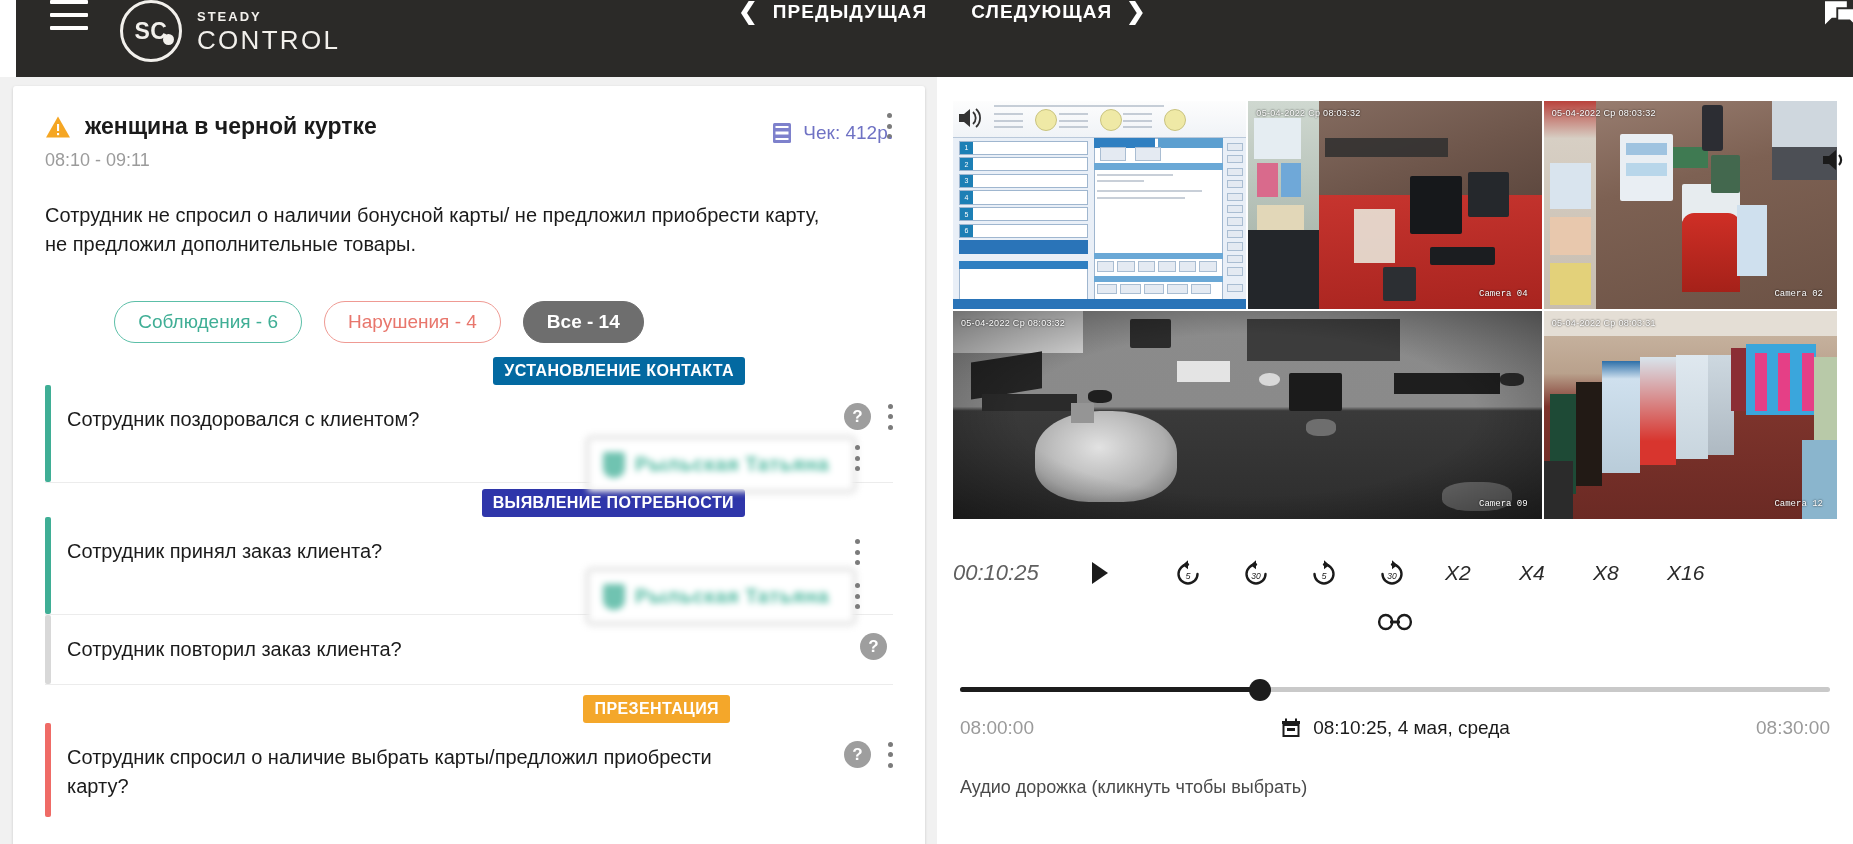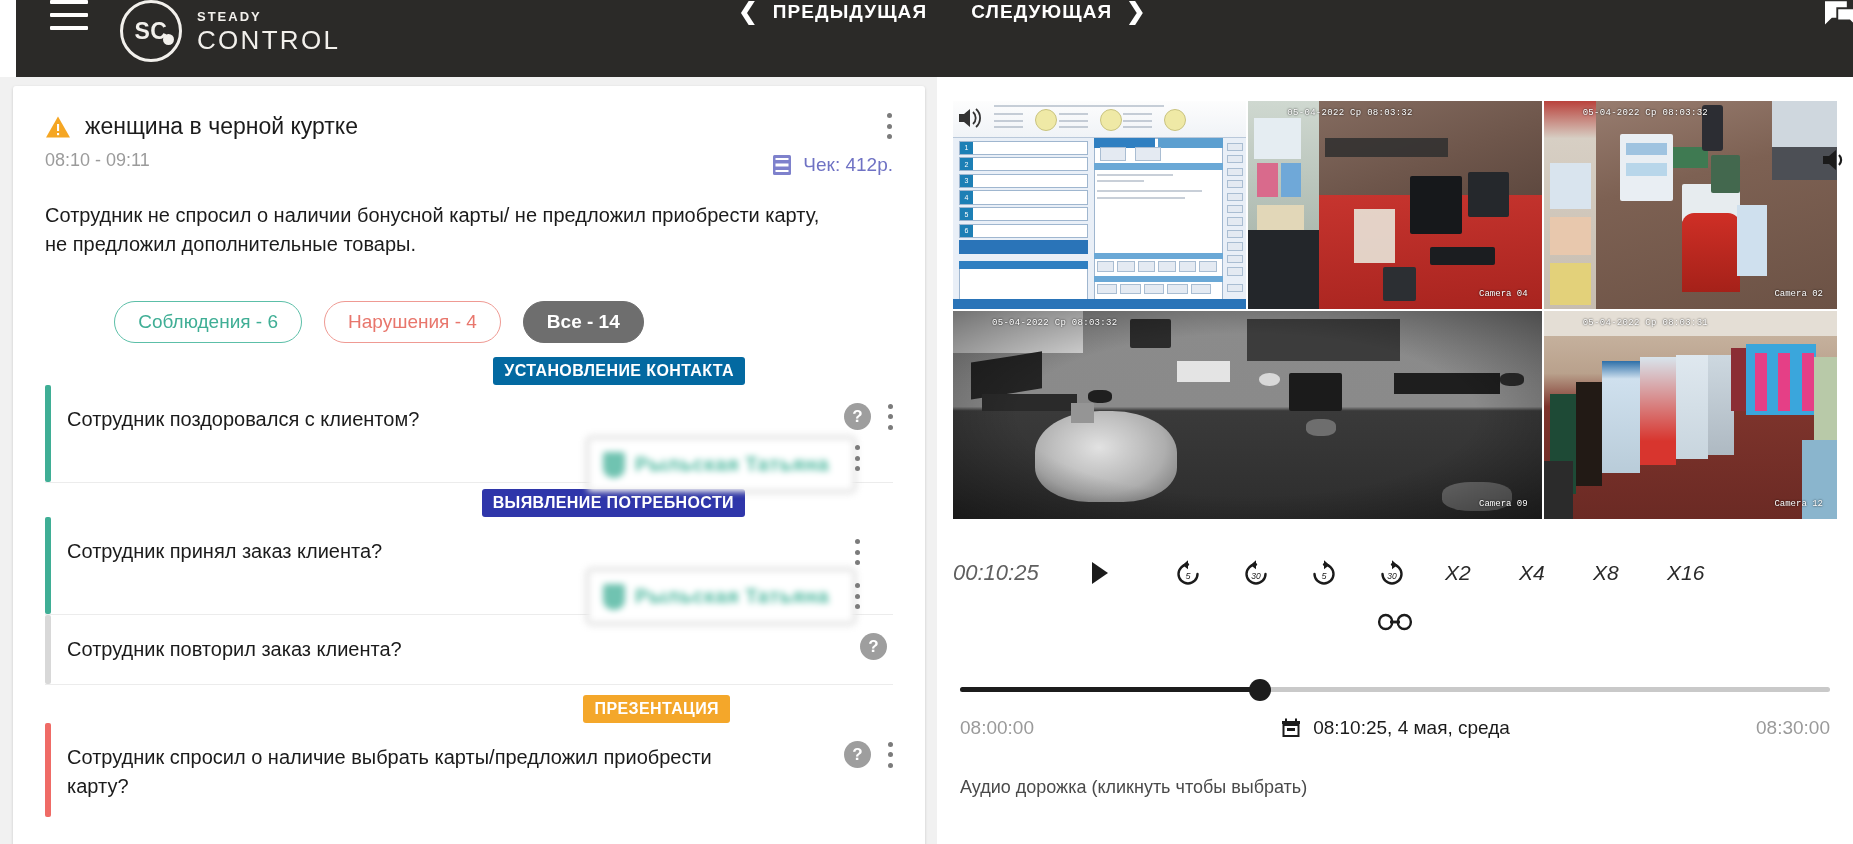--- a/index.html
+++ b/index.html
@@ -70,24 +70,24 @@
     background: #f1f1f1; overflow: hidden;
   }
   .card {
     position: absolute; left: 13px; top: 9px; width: 912px; min-height: 800px;
     background: #ffffff; border-radius: 3px;
     box-shadow: 0 1px 3px rgba(0,0,0,.17);
   }
   .card-head { padding: 27px 32px 0 32px; position: relative; }
   .evt-title-row { display: flex; align-items: center; gap: 14px; }
   .warn-tri { width: 26px; height: 24px; }
-  .evt-title { font-size: 23px; color: #1b1b1b; font-weight: 400; }
+  .evt-title { font-size: 23px; color: #1b1b1b; font-weight: 700; }
   .evt-time { margin-top: 10px; font-size: 18px; color: #9b9b9b; }
   .receipt {
-    position: absolute; right: 32px; top: 68px;
+    position: absolute; right: 32px; top: 36px;
     display: flex; align-items: center; gap: 11px;
     color: #6f72c4; font-size: 19px; cursor: pointer;
   }
   .dots-v {
     position: absolute; right: 33px; top: 27px;
     width: 6px; height: 26px; cursor: pointer;
     display: flex; flex-direction: column; justify-content: space-between; align-items:center;
   }
   .dots-v i { width: 5px; height: 5px; border-radius: 50%; background: #7b7b7b; display:block; }
 
@@ -150,21 +150,21 @@
     background: #ffffff;
   }
   .video-grid {
     position: absolute; left: 16px; top: 24px; width: 884px; height: 418px;
     display: grid; grid-template-columns: 1fr 1fr 1fr; grid-template-rows: 1fr 1fr;
     gap: 2px; background: #fff;
   }
   .tile { position: relative; overflow: hidden; background: #1c1c1c; }
   .tile .stamp {
     position: absolute; left: 8px; top: 7px; color: #fff; font-size: 9px;
-    font-family: Liberation Mono, monospace; text-shadow: 0 0 2px #000; letter-spacing: .3px; margin-left: 31px;
+    font-family: Liberation Sans, sans-serif; text-shadow: 0 0 2px #000; letter-spacing: .3px;
   }
   .tile .camlabel {
     position: absolute; right: 14px; bottom: 10px; color: #fff; font-size: 9px;
     font-family: "Liberation Mono", monospace; text-shadow: 0 0 2px #000;
   }
   .tile-wide { grid-column: span 2; }
 
   
   .pos {
     background: #e9eff7; width: 100%; height: 100%; position: relative;

